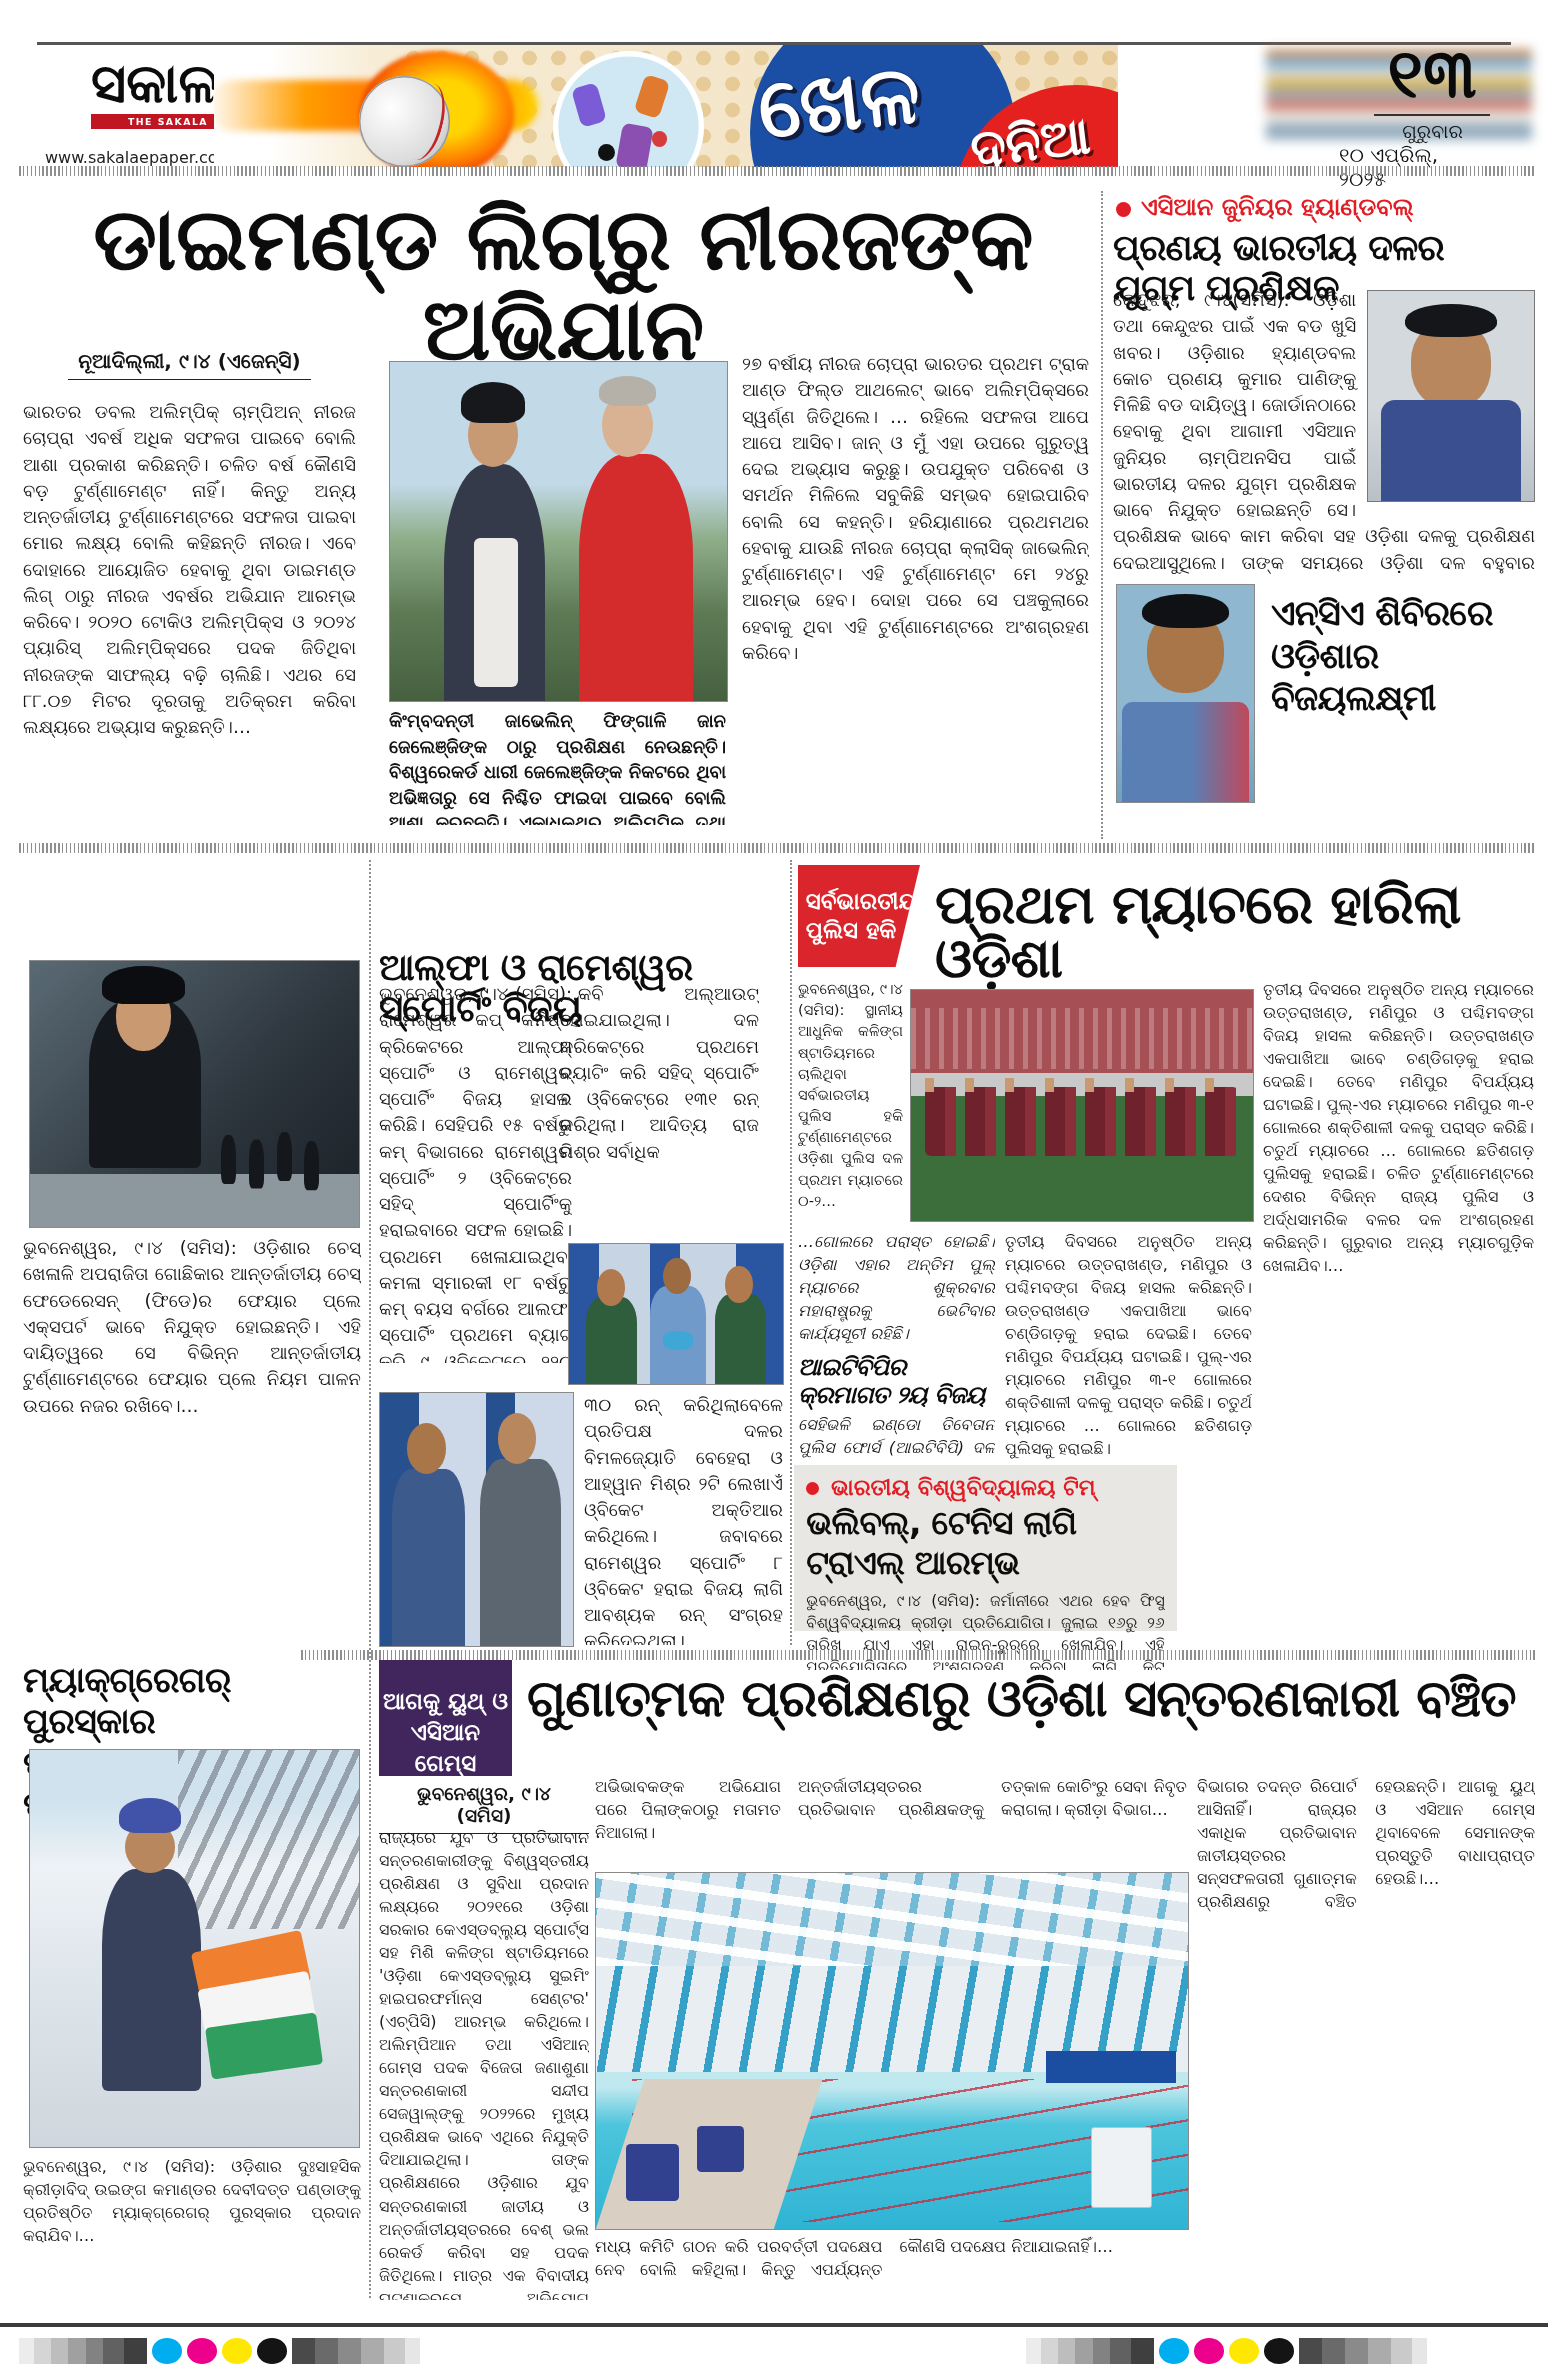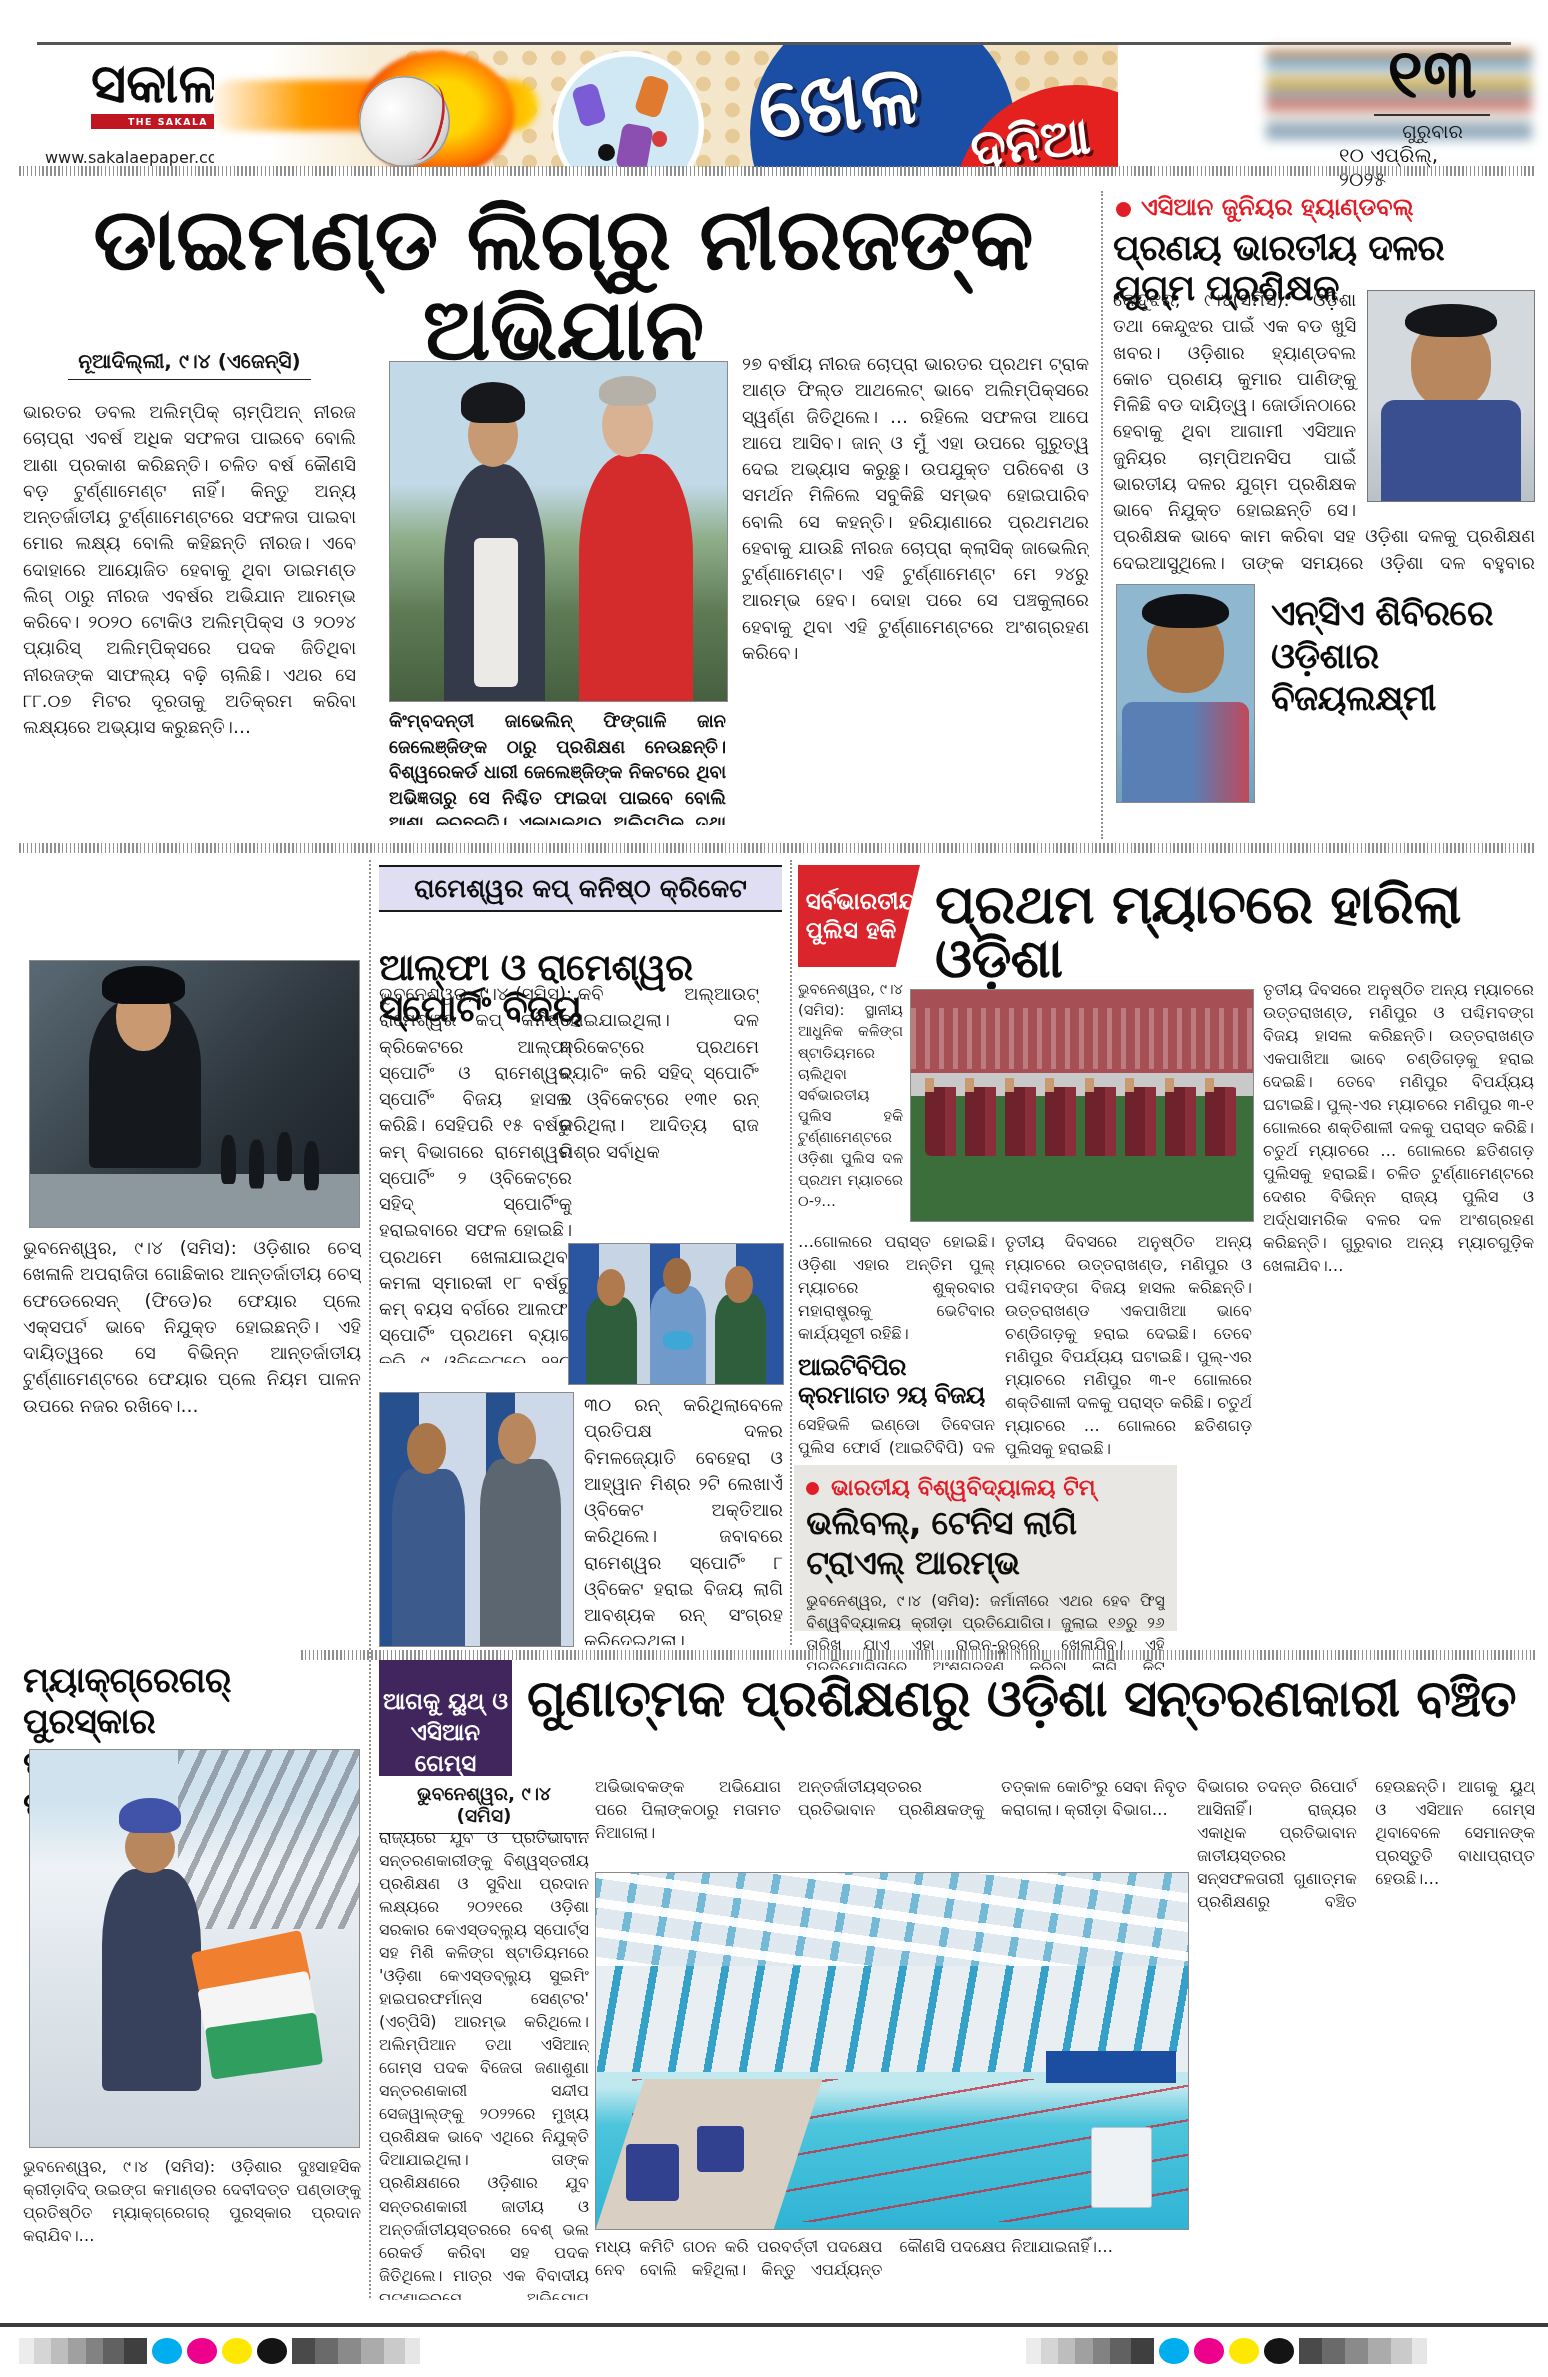--- a/index.html
+++ b/index.html
@@ -116,23 +116,20 @@
 
   <div class="photo" style="left:29px;top:960px;width:329px;height:266px;background:linear-gradient(135deg,#5a6a74,#2c343c 60%,#1a2026);">
     <div class="abs" style="left:18%;top:14%;width:34%;height:64%;background:#15181d;border-radius:40% 40% 6.2px 6.2px;"></div>
     <div class="abs" style="left:26%;top:8%;width:17%;height:26%;background:#c99a72;border-radius:48%;"></div>
     <div class="abs" style="left:22%;top:2%;width:25%;height:14%;background:#0c0d10;border-radius:50% 50% 30% 30%;"></div>
     <div class="abs" style="left:0;bottom:0;width:100%;height:20%;background:#8d979e;"></div>
     <div class="abs" style="left:58%;bottom:16%;width:15.4px;height:49px;background:#14181c;border-radius:40% 40% 20% 20%;box-shadow:28px 4.6px 0 #14181c,56px -3.1px 0 #14181c,83px 6.2px 0 #14181c;"></div>
   </div>
   <div class="abs body" style="left:23px;top:1235px;width:338px;height:407px;overflow:hidden;">ଭୁବନେଶ୍ୱର, ୯।୪ (ସମିସ): ଓଡ଼ିଶାର ଚେସ୍ ଖେଳାଳି ଅପରାଜିତା ଗୋଛିକାର ଆନ୍ତର୍ଜାତୀୟ ଚେସ୍ ଫେଡେରେସନ୍ (ଫିଡେ)ର ଫେୟାର ପ୍ଲେ ଏକ୍ସପର୍ଟ ଭାବେ ନିଯୁକ୍ତ ହୋଇଛନ୍ତି। ଏହି ଦାୟିତ୍ୱରେ ସେ ବିଭିନ୍ନ ଆନ୍ତର୍ଜାତୀୟ ଟୁର୍ଣ୍ଣାମେଣ୍ଟରେ ଫେୟାର ପ୍ଲେ ନିୟମ ପାଳନ ଉପରେ ନଜର ରଖିବେ।…</div>
 
-  <div class="abs" style="left:379px;top:865px;width:403px;height:43px;background:#dfdef2;border-top:2.3px solid #1a1a1a;border-bottom:2.3px solid #1a1a1a;text-align:center;">
-    <span style="font-size:25.4px;font-weight:800;line-height:43px;color:#0d0d0d;">ରାମେଶ୍ୱର କପ୍ କନିଷ୍ଠ କ୍ରିକେଟ</span>
-  </div>
   <div class="abs hl" style="left:379px;top:948px;width:403px;font-size:37px;line-height:1.1;text-align:left;">ଆଲ୍‌ଫା ଓ ରାମେଶ୍ୱର ସ୍ପୋର୍ଟିଂ ବିଜୟ</div>
   <div class="abs body" style="left:379px;top:981px;width:193px;height:382px;overflow:hidden;">ଭୁବନେଶ୍ୱର, ୯।୪ (ସମିସ): ରାମେଶ୍ୱର କପ୍ କନିଷ୍ଠ କ୍ରିକେଟରେ ଆଲ୍‌ଫା ସ୍ପୋର୍ଟିଂ ଓ ରାମେଶ୍ୱର ସ୍ପୋର୍ଟିଂ ବିଜୟ ହାସଲ କରିଛି। ସେହିପରି ୧୫ ବର୍ଷରୁ କମ୍ ବିଭାଗରେ ରାମେଶ୍ୱର ସ୍ପୋର୍ଟିଂ ୨ ଓ୍ବିକେଟ୍‌ରେ ସହିଦ୍ ସ୍ପୋର୍ଟିଂକୁ ହରାଇବାରେ ସଫଳ ହୋଇଛି। ପ୍ରଥମେ ଖେଳାଯାଇଥିବା କମଳା ସ୍ମାରକୀ ୧୮ ବର୍ଷରୁ କମ୍ ବୟସ ବର୍ଗରେ ଆଲଫା ସ୍ପୋର୍ଟିଂ ପ୍ରଥମେ ବ୍ୟାଟ କରି ୯ ଓ୍ବିକେଟ୍‌ରେ ୨୨୦ ରନ୍ କରିଥିଲା। ଦଳ ପକ୍ଷରୁ ସମରପ୍ରୀତ…</div>
   <div class="abs body" style="left:560px;top:981px;width:199px;height:254px;overflow:hidden;">…କବି ଅଲ୍‌ଆଉଟ୍ ହୋଇଯାଇଥିଲା। ଦଳ କ୍ରିକେଟ୍‌ରେ ପ୍ରଥମେ ବ୍ୟାଟିଂ କରି ସହିଦ୍ ସ୍ପୋର୍ଟିଂ ୭ ଓ୍ବିକେଟ୍‌ରେ ୧୩୧ ରନ୍ କରିଥିଲା। ଆଦିତ୍ୟ ରାଜ ମିଶ୍ର ସର୍ବାଧିକ</div>
   <div class="photo" style="left:568px;top:1243px;width:214px;height:140px;background:linear-gradient(90deg,#2a55a0 0 14%,#c7d4e4 14% 38%,#2a55a0 38% 52%,#c7d4e4 52% 78%,#2a55a0 78% 100%);">
     <div class="abs" style="left:8%;top:38%;width:24%;height:62%;background:#2e5e3c;border-radius:30% 30% 0 0;"></div>
     <div class="abs" style="left:13%;top:18%;width:13%;height:26%;background:#b07a4e;border-radius:50%;"></div>
     <div class="abs" style="left:38%;top:30%;width:26%;height:70%;background:#6f9ac9;border-radius:30% 30% 0 0;"></div>
     <div class="abs" style="left:44%;top:10%;width:13%;height:26%;background:#9c6b42;border-radius:50%;"></div>
     <div class="abs" style="left:68%;top:36%;width:24%;height:64%;background:#2e5e3c;border-radius:30% 30% 0 0;"></div>
     <div class="abs" style="left:73%;top:16%;width:13%;height:26%;background:#b07a4e;border-radius:50%;"></div>
@@ -154,21 +151,21 @@
   <div class="abs body-sm" style="left:798px;top:978px;width:105px;height:253px;overflow:hidden;font-size:14.7px;">ଭୁବନେଶ୍ୱର, ୯।୪ (ସମିସ): ସ୍ଥାନୀୟ ଆଧୁନିକ କଳିଙ୍ଗ ଷ୍ଟାଡିୟମରେ ଚାଲିଥିବା ସର୍ବଭାରତୀୟ ପୁଲିସ ହକି ଟୁର୍ଣ୍ଣାମେଣ୍ଟରେ ଓଡ଼ିଶା ପୁଲିସ ଦଳ ପ୍ରଥମ ମ୍ୟାଚରେ ୦-୨…</div>
   <div class="photo" style="left:910px;top:989px;width:342px;height:231px;background:linear-gradient(180deg,#a65055 0 36%,#c9c9c9 36% 46%,#3c6e3c 46% 100%);">
     <div class="abs" style="left:0;top:8%;width:100%;height:26%;background:repeating-linear-gradient(90deg,rgba(255,255,255,.25) 0 4.6px,transparent 4.6px 14px);"></div>
     <div class="abs" style="left:4%;top:42%;width:92%;height:30%;background:repeating-linear-gradient(90deg,#70222c 0 20px,#8a2f3a 20px 31px,transparent 31px 40px);border-radius:6.2px;"></div>
     <div class="abs" style="left:4%;top:38%;width:92%;height:6%;background:repeating-linear-gradient(90deg,#c89a72 0 9.3px,transparent 9.3px 40px);"></div>
   </div>
   <div class="abs body-sm" style="left:1263px;top:978px;width:271px;height:652px;overflow:hidden;">
     <span>ତୃତୀୟ ଦିବସରେ ଅନୁଷ୍ଠିତ ଅନ୍ୟ ମ୍ୟାଚରେ ଉତ୍ତରାଖଣ୍ଡ, ମଣିପୁର ଓ ପଶ୍ଚିମବଙ୍ଗ ବିଜୟ ହାସଲ କରିଛନ୍ତି। ଉତ୍ତରାଖଣ୍ଡ ଏକପାଖିଆ ଭାବେ ଚଣ୍ଡିଗଡ଼କୁ ହରାଇ ଦେଇଛି। ତେବେ ମଣିପୁର ବିପର୍ଯ୍ୟୟ ଘଟାଇଛି। ପୁଲ୍-ଏର ମ୍ୟାଚରେ ମଣିପୁର ୩-୧ ଗୋଲରେ ଶକ୍ତିଶାଳୀ ଦଳକୁ ପରାସ୍ତ କରିଛି। ଚତୁର୍ଥ ମ୍ୟାଚରେ … ଗୋଲରେ ଛତିଶଗଡ଼ ପୁଲିସକୁ ହରାଇଛି।</span>
     <span>ଚଳିତ ଟୁର୍ଣ୍ଣାମେଣ୍ଟରେ ଦେଶର ବିଭିନ୍ନ ରାଜ୍ୟ ପୁଲିସ ଓ ଅର୍ଦ୍ଧସାମରିକ ବଳର ଦଳ ଅଂଶଗ୍ରହଣ କରିଛନ୍ତି। ଗୁରୁବାର ଅନ୍ୟ ମ୍ୟାଚଗୁଡ଼ିକ ଖେଳାଯିବ।…</span>
   </div>
-  <div class="abs" style="left:798px;top:1230px;width:197px;height:230px;overflow:hidden;">
+  <div class="abs" style="left:798px;top:1230px;width:197px;height:230px;overflow:hidden;font-style:italic;">
     <div class="body-sm">…ଗୋଲରେ ପରାସ୍ତ ହୋଇଛି। ଓଡ଼ିଶା ଏହାର ଅନ୍ତିମ ପୁଲ୍ ମ୍ୟାଚରେ ଶୁକ୍ରବାର ମହାରାଷ୍ଟ୍ରକୁ ଭେଟିବାର କାର୍ଯ୍ୟସୂଚୀ ରହିଛି।</div>
     <div class="hl" style="font-size:24px;margin:7.7px 0 4.6px;">ଆଇଟିବିପିର କ୍ରମାଗତ ୨ୟ ବିଜୟ</div>
     <div class="body-sm">ସେହିଭଳି ଇଣ୍ଡୋ ତିବେତାନ ପୁଲିସ ଫୋର୍ସ (ଆଇଟିବିପି) ଦଳ କ୍ରମାଗତ ୨ୟ ବିଜୟ ହାସଲ କରିଛି। ବୁଧବାର ସକାଳେ ଖେଳାଯାଇଥିବା ପୁଲ୍-ଇ'ର ଏକ ମ୍ୟାଚରେ ଆଇଟିବିପି ଦଳ ୮-୩ ଗୋଲରେ ରାଜସ୍ଥାନ ପୁଲିସ ଦଳକୁ ପରାସ୍ତ କରିଛି।</div>
   </div>
   <div class="abs body-sm" style="left:1005px;top:1230px;width:247px;height:230px;overflow:hidden;">ତୃତୀୟ ଦିବସରେ ଅନୁଷ୍ଠିତ ଅନ୍ୟ ମ୍ୟାଚରେ ଉତ୍ତରାଖଣ୍ଡ, ମଣିପୁର ଓ ପଶ୍ଚିମବଙ୍ଗ ବିଜୟ ହାସଲ କରିଛନ୍ତି। ଉତ୍ତରାଖଣ୍ଡ ଏକପାଖିଆ ଭାବେ ଚଣ୍ଡିଗଡ଼କୁ ହରାଇ ଦେଇଛି। ତେବେ ମଣିପୁର ବିପର୍ଯ୍ୟୟ ଘଟାଇଛି। ପୁଲ୍-ଏର ମ୍ୟାଚରେ ମଣିପୁର ୩-୧ ଗୋଲରେ ଶକ୍ତିଶାଳୀ ଦଳକୁ ପରାସ୍ତ କରିଛି। ଚତୁର୍ଥ ମ୍ୟାଚରେ … ଗୋଲରେ ଛତିଶଗଡ଼ ପୁଲିସକୁ ହରାଇଛି।</div>
 
   <div class="abs graybox" style="left:794px;top:1465px;width:383px;height:166px;padding:9.3px 12.3px;box-sizing:border-box;">
     <div style="position:relative;">
       <span style="display:inline-block;width:13px;height:13px;border-radius:50%;background:#e11d25;margin-right:7.7px;"></span>
       <span class="kicker-red" style="font-size:22.4px;">ଭାରତୀୟ ବିଶ୍ୱବିଦ୍ୟାଳୟ ଟିମ୍</span>

